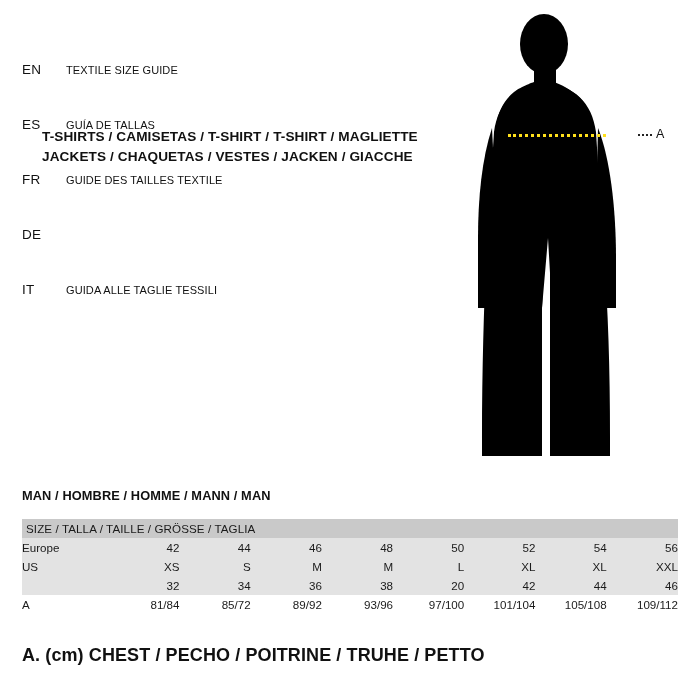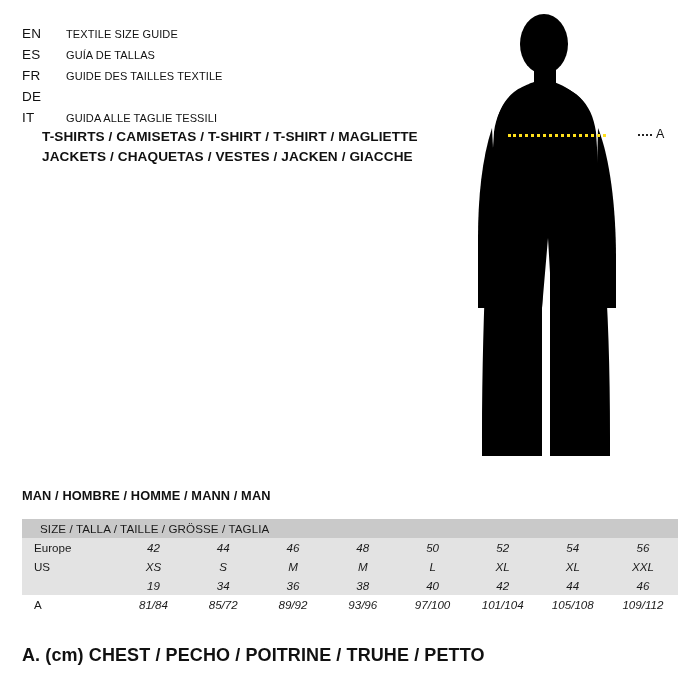--- a/index.html
+++ b/index.html
@@ -26,20 +26,21 @@
     position: absolute;
     left: 22px;
     top: 26px;
     width: 430px;
   }
   .lang-row {
     display: flex;
     align-items: baseline;
     margin-bottom: 2px;
     height: 19px;
+    margin-top: 36px;
   }
   .lang-code {
     width: 44px;
     font-size: 13.5px;
     letter-spacing: 0.2px;
     color: #111;
   }
   .lang-text {
     font-size: 11px;
     color: #111;
@@ -116,39 +117,38 @@
   }
   .size-table td {
     padding: 0;
     height: 19px;
     line-height: 19px;
     color: #1a1a1a;
   }
   .size-table tr.head td {
     background: #c9c9c9;
     font-size: 11.6px;
-    padding-left: 18px;
+    padding-left: 4px;
     height: 19px;
     letter-spacing: 0.1px;
   }
   .size-table tr.shaded td {
     background: #e3e3e3;
   }
   .size-table tr.plain td {
     background: #ffffff;
   }
   .size-table td.label {
     width: 86px;
-    padding-left: 12px;
+    padding-left: 0;
     text-align: left;
   }
   .size-table td.val {
-    text-align: center;
+    text-align: right;
     width: 71px;
-    font-style: italic;
   }
 
   .footnote {
     position: absolute;
     left: 22px;
     top: 645px;
     font-size: 18px;
     font-weight: bold;
     color: #111;
     letter-spacing: 0.1px;
@@ -245,25 +245,25 @@
         <td class="val">S</td>
         <td class="val">M</td>
         <td class="val">M</td>
         <td class="val">L</td>
         <td class="val">XL</td>
         <td class="val">XL</td>
         <td class="val">XXL</td>
       </tr>
       <tr class="shaded">
         <td class="label"></td>
-        <td class="val">19</td>
+        <td class="val">32</td>
         <td class="val">34</td>
         <td class="val">36</td>
         <td class="val">38</td>
-        <td class="val">40</td>
+        <td class="val">20</td>
         <td class="val">42</td>
         <td class="val">44</td>
         <td class="val">46</td>
       </tr>
       <tr class="plain">
         <td class="label">A</td>
         <td class="val">81/84</td>
         <td class="val">85/72</td>
         <td class="val">89/92</td>
         <td class="val">93/96</td>

